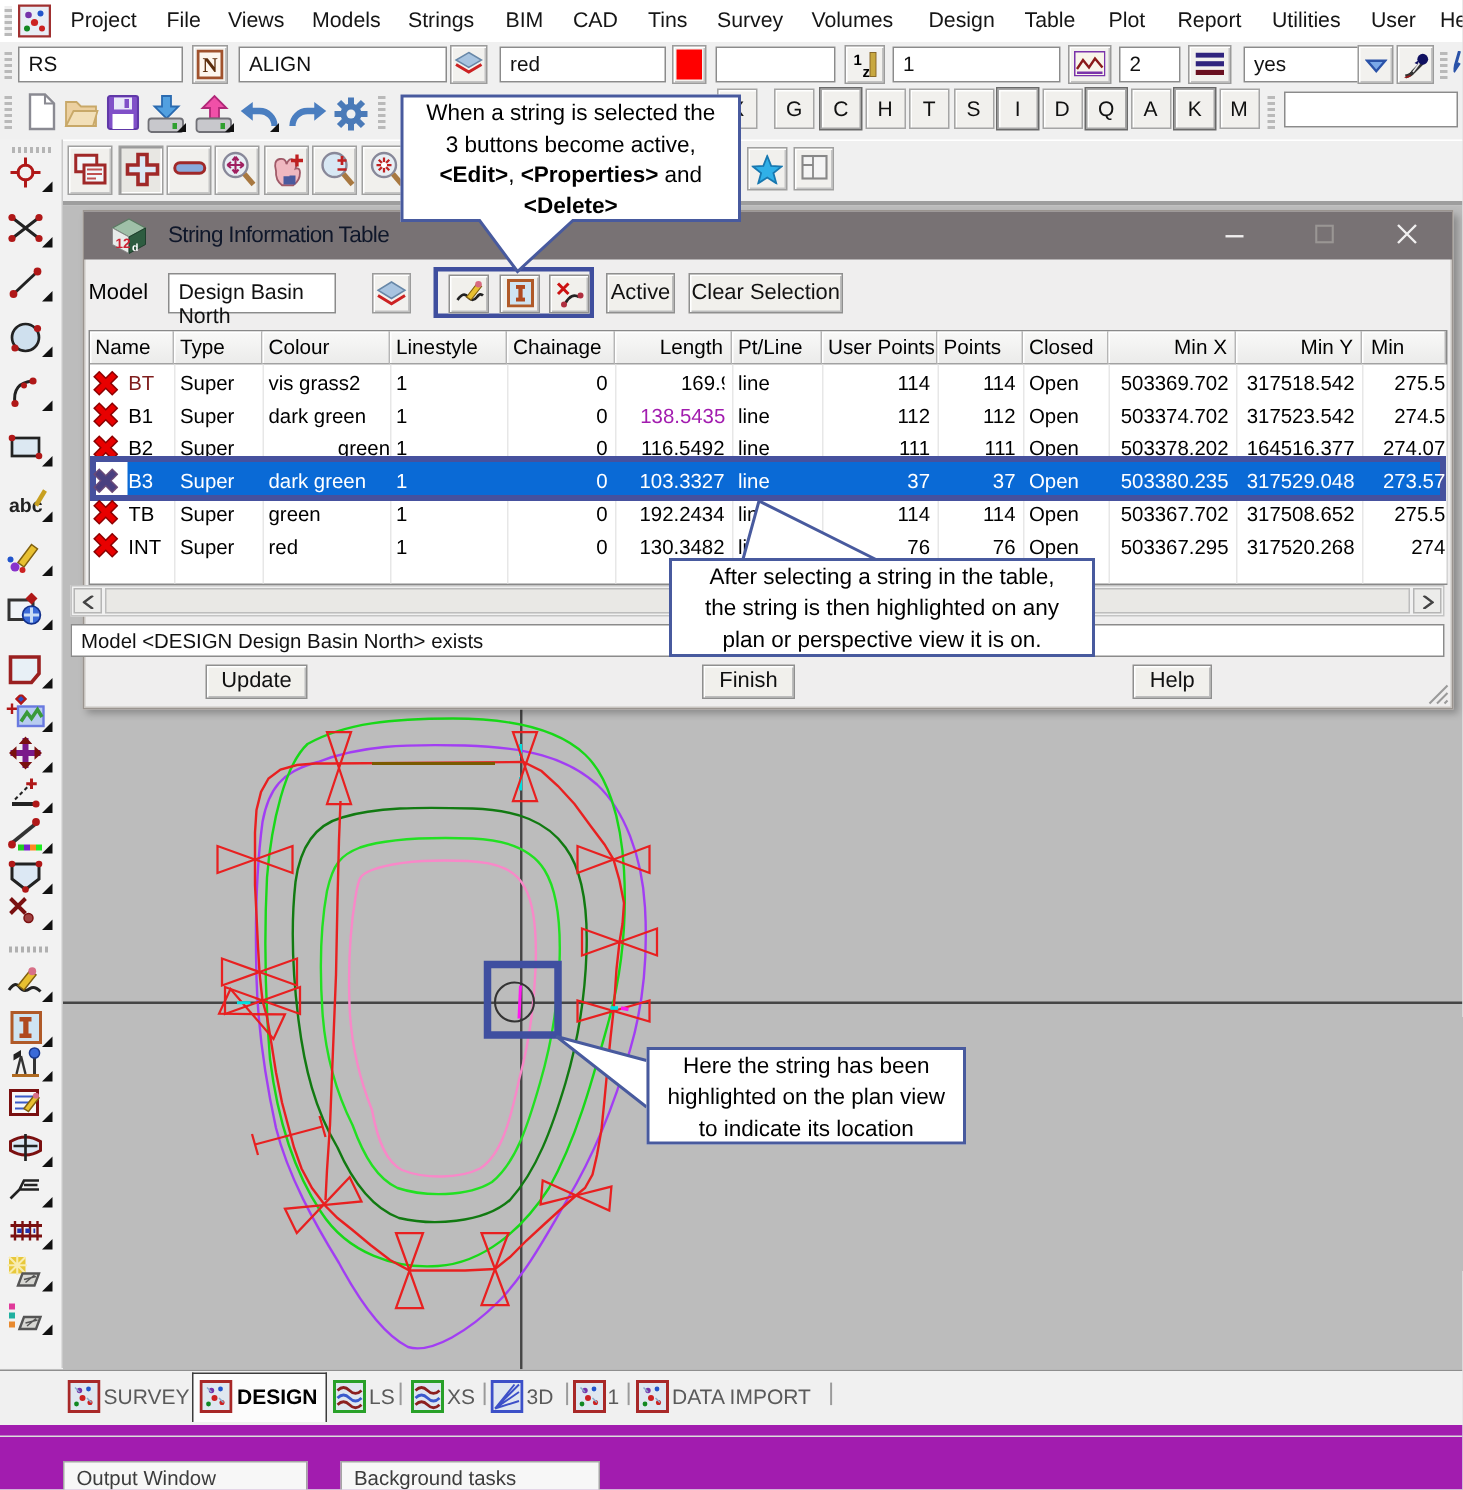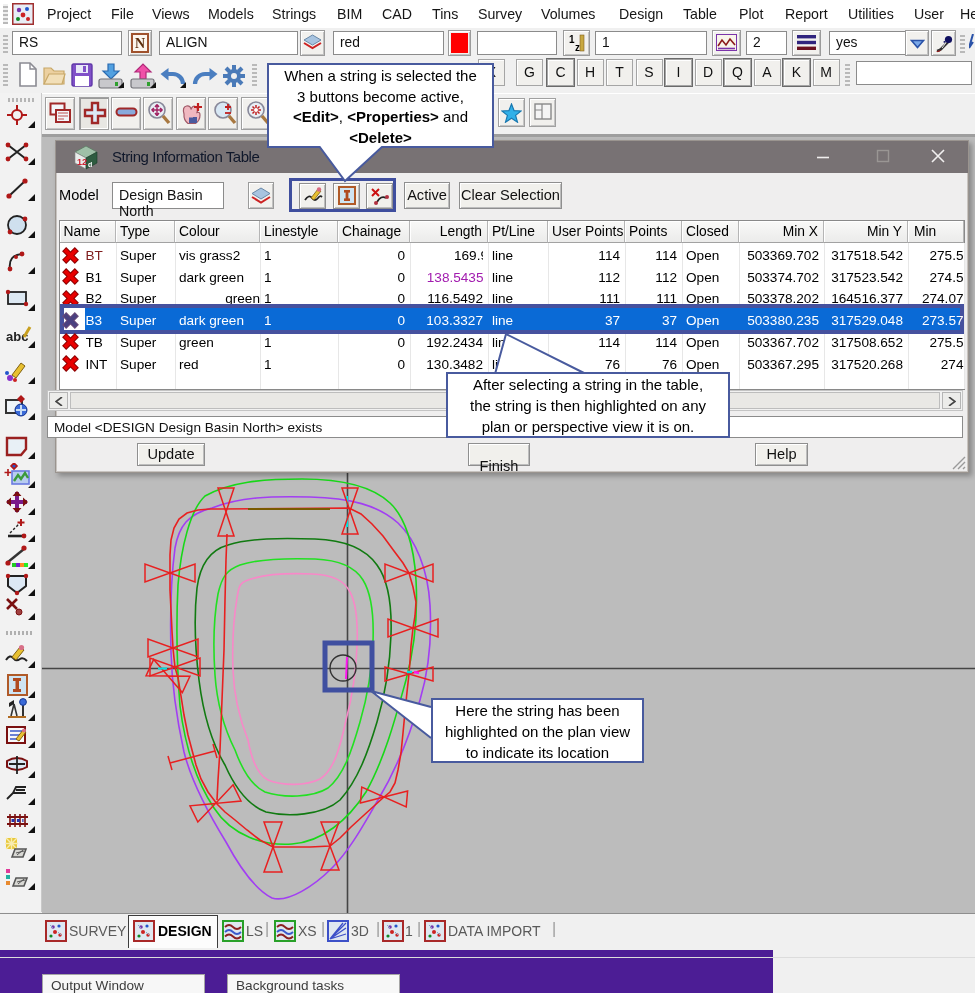--- a/index.html
+++ b/index.html
@@ -34,21 +34,21 @@
 #tbl { position:absolute; left:2.5px; top:79px; width:906px; height:170px; background:#fff; border:1px solid #898989; }
 .hc { position:absolute; top:0; height:22px; background:linear-gradient(#f9f9f8,#ebebea); border-right:1px solid #b5b5b5; border-bottom:1px solid #a2a2a2; box-shadow:inset 1px 1px 0 #fff; font-size:13.8px; color:#000; padding-top:3px; }
 .cell { position:absolute; height:21.7px; font-size:13.6px; color:#000; padding-top:3.5px; white-space:nowrap; }
 
 .callout { position:absolute; background:#fff; border:2px solid #485a9e; z-index:9; text-align:center; font-size:15px; color:#000; }
 
 #tabbar { left:0; top:913px; width:975px; height:37px; background:#f0f0f0; border-top:1px solid #8e8e8e; }
 .tabtxt { position:absolute; top:9px; font-size:14px; color:#5a5a5a; white-space:nowrap; }
 .tsep { position:absolute; top:6px; font-size:16px; color:#9a9a9a; }
 
-#bottom { left:0; top:950px; width:773px; height:43px; background:#4c1d95; }
+#bottom { left:0; top:950px; width:975px; height:43px; background:#a21caf; }
 .bbox { position:absolute; top:24px; height:25px; background:#f7f7f7; border:1px solid #a5a5a5; font-size:13.6px; color:#3c3c3c; padding:3px 0 0 8px; }
 </style>
 </head>
 <body>
 <div id="page">
 
 <div class="abs" id="menubar">
   <div class="grip" style="left:3px;top:4px;height:20px;"></div>
   <svg class="abs" style="left:12px;top:3px" width="22" height="22">
         <rect x="0.5" y="0.5" width="21" height="21" fill="#e8edf5" stroke="#a03030" stroke-width="2"></rect>
@@ -725,21 +725,21 @@
           </svg></div>
 <div style="position:absolute;right:1px;top:1px;width:19px;height:17px;background:#ececea;border:1px solid #b5b5b5;text-align:center;font-size:11px;color:#333;padding-top:1px;"><svg width="8" height="9" style="margin-top:3px">
             <path d="M1,0 L7,4.5 L1,9" fill="none" stroke="#444" stroke-width="1.6"></path>
           </svg></div>
 <div style="position:absolute;left:22px;top:1px;width:870px;height:17px;background:#e9e8e5;border:1px solid #bdbdbd;"></div>
 </div>
 
   <div class="fld" style="left:-9px;top:275px;width:916px;height:22px;font-size:13.6px;padding-top:3px;">Model &lt;DESIGN Design Basin North&gt; exists</div>
 
   <div class="dbtn3" style="left:81px;top:302px;width:68px;height:23px;padding-top:2px;">Update</div>
-  <div class="dbtn3" style="left:412px;top:302px;width:62px;height:23px;padding-top:14px;">Finish</div>
+  <div class="dbtn3" style="left:412px;top:302px;width:62px;height:23px;padding-top:2px;">Finish</div>
   <div class="dbtn3" style="left:699px;top:302px;width:53px;height:23px;padding-top:2px;">Help</div>
 <svg class="abs" style="right:2px;bottom:2px" width="14" height="14">
         <path d="M13,1 L1,13 M13,6 L6,13 M13,11 L11,13" stroke="#9a9a9a" stroke-width="1.4"></path>
       </svg>
 </div>
 
 <div class="callout" style="left:267px;top:63px;width:227px;height:85px;line-height:20.5px;padding-top:1px;">
 When a string is selected the<br>3 buttons become active,<br><b>&lt;Edit&gt;</b>, <b>&lt;Properties&gt;</b> and<br><b>&lt;Delete&gt;</b>
 </div>
 <svg class="abs" style="left:300px;top:146px;z-index:10" width="100" height="40">

